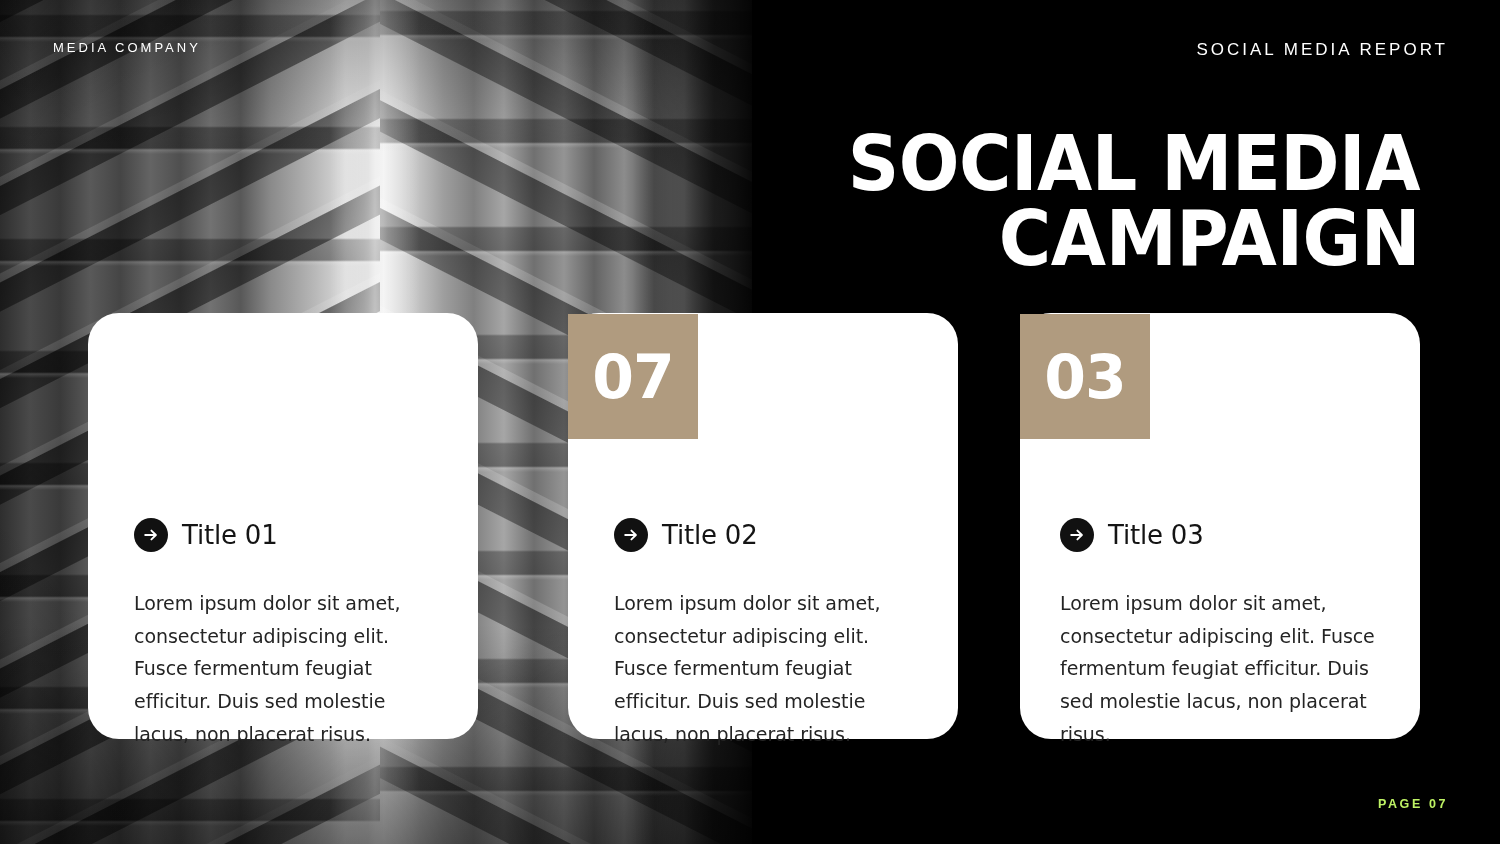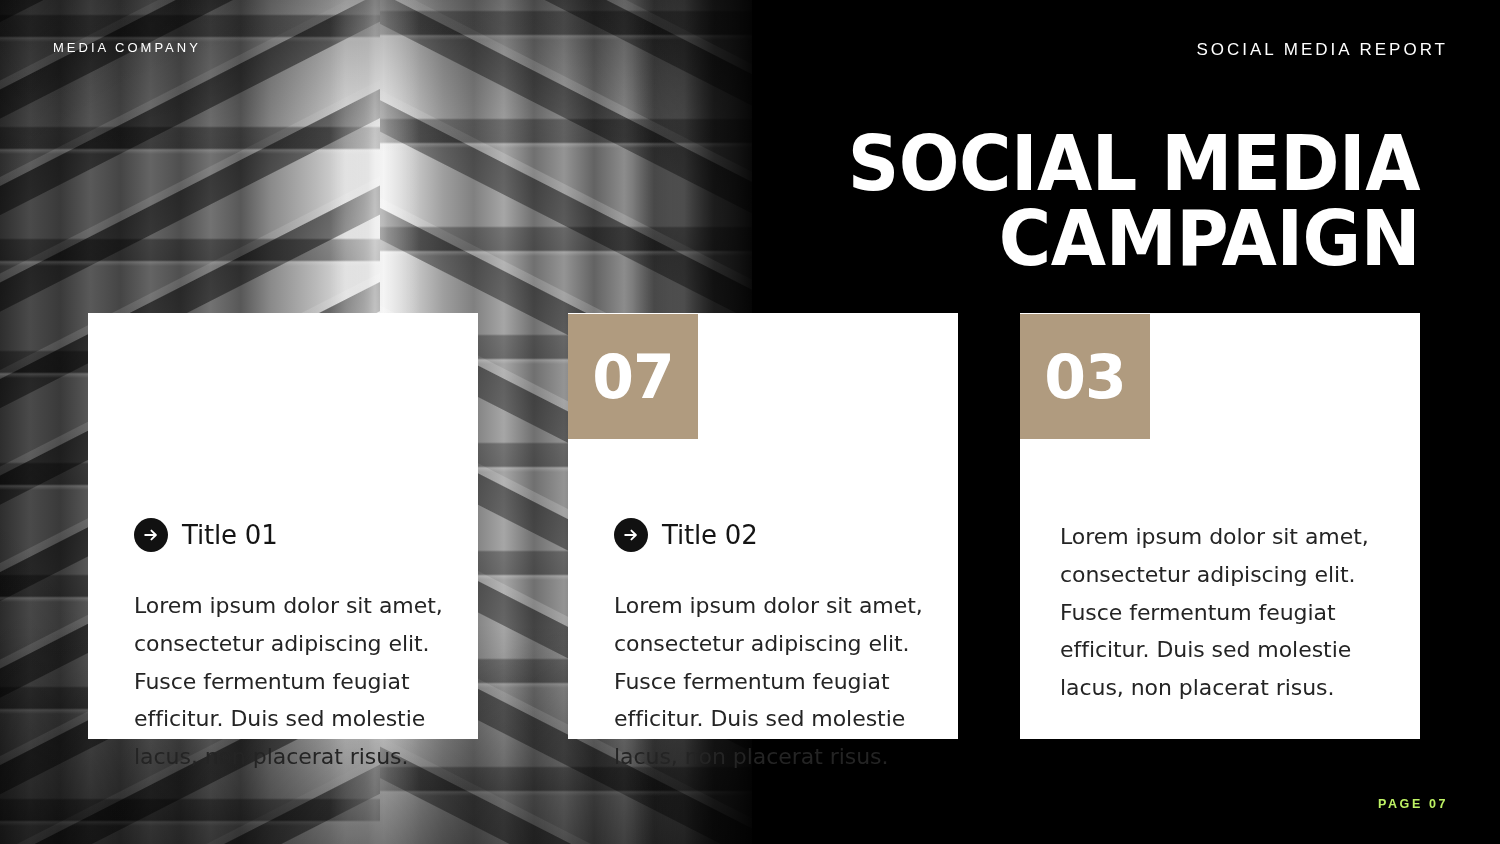--- a/index.html
+++ b/index.html
@@ -179,20 +179,21 @@
   }
 
   
   .cards { position:absolute; left:0; top:0; width:1500px; height:844px; z-index:25; }
 
   .card {
     position:absolute;
     top:313px;
     height:426px;
     background:#ffffff;
+    border-radius:31px;
   }
   .card-1 { left:88px;   width:390px; }
   .card-2 { left:568px;  width:390px;padding-left:15px; }
   .card-3 { left:1020px; width:400px; }
 
   .badge {
     position:absolute;
     top:314px;
     width:130px; height:125px;
     background:#b09b7f;
@@ -240,21 +241,21 @@
   .card-title {
     font-family:"DejaVu Sans", sans-serif;
     font-size:26px;
     font-weight:400;
     color:#141414;
     letter-spacing:-0.2px;
     white-space:nowrap;
   }
   .card-text {
     font-family:"DejaVu Sans", sans-serif;
-    font-size:22px;
+    font-size:19px;
     line-height:1.72;
     color:#242424;
     letter-spacing:-0.05px;
   }
 
   
   .footer-page {
     position:absolute;
     right:52px; bottom:33px;
     font-size:12.5px;
@@ -317,20 +318,28 @@
         </div>
         <p class="card-text">Lorem ipsum dolor sit amet, consectetur adipiscing elit. Fusce fermentum feugiat efficitur. Duis sed molestie lacus, non placerat risus.</p>
       </div>
     </div>
     <div class="badge badge-2">
       <span class="badge-num">07</span>
     </div>
 
     <div class="card card-3">
       <div class="card-body">
+        <div class="card-title-row">
+          <span class="arrow-circle">
+            <svg width="18" height="18" viewBox="0 0 18 18" aria-hidden="true">
+              <path d="M3.2 9h10.2M9.4 4.6L13.9 9l-4.5 4.4" fill="none" stroke="#ffffff" stroke-width="1.9" stroke-linecap="round" stroke-linejoin="round"></path>
+            </svg>
+          </span>
+          <span class="card-title">Title 03</span>
+        </div>
         <p class="card-text">Lorem ipsum dolor sit amet, consectetur adipiscing elit. Fusce fermentum feugiat efficitur. Duis sed molestie lacus, non placerat risus.</p>
       </div>
     </div>
     <div class="badge badge-3">
       <span class="badge-num">03</span>
     </div>
 
   </div>
 
   <div class="footer-page">PAGE 07</div>

